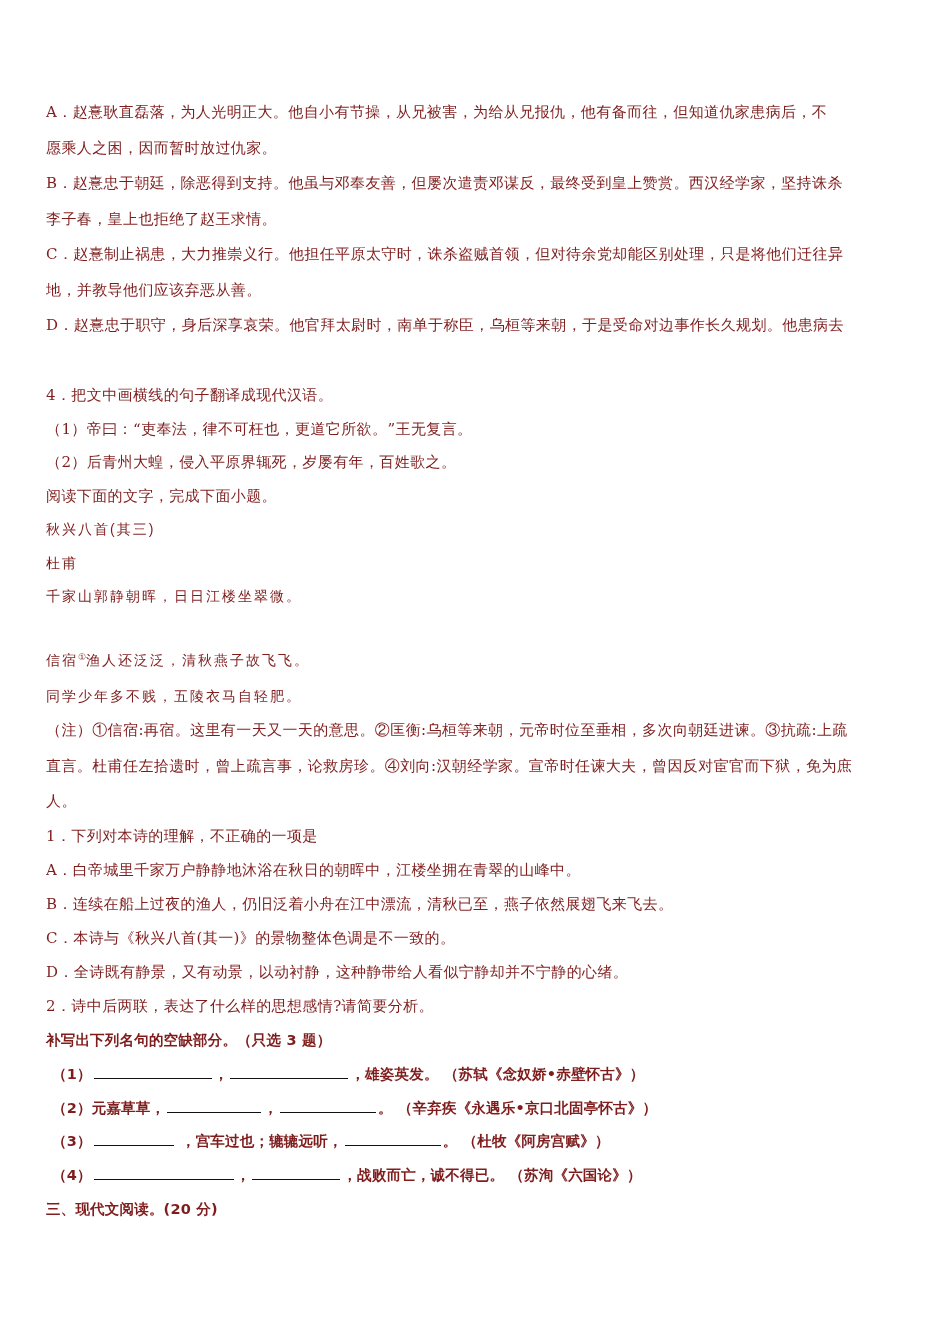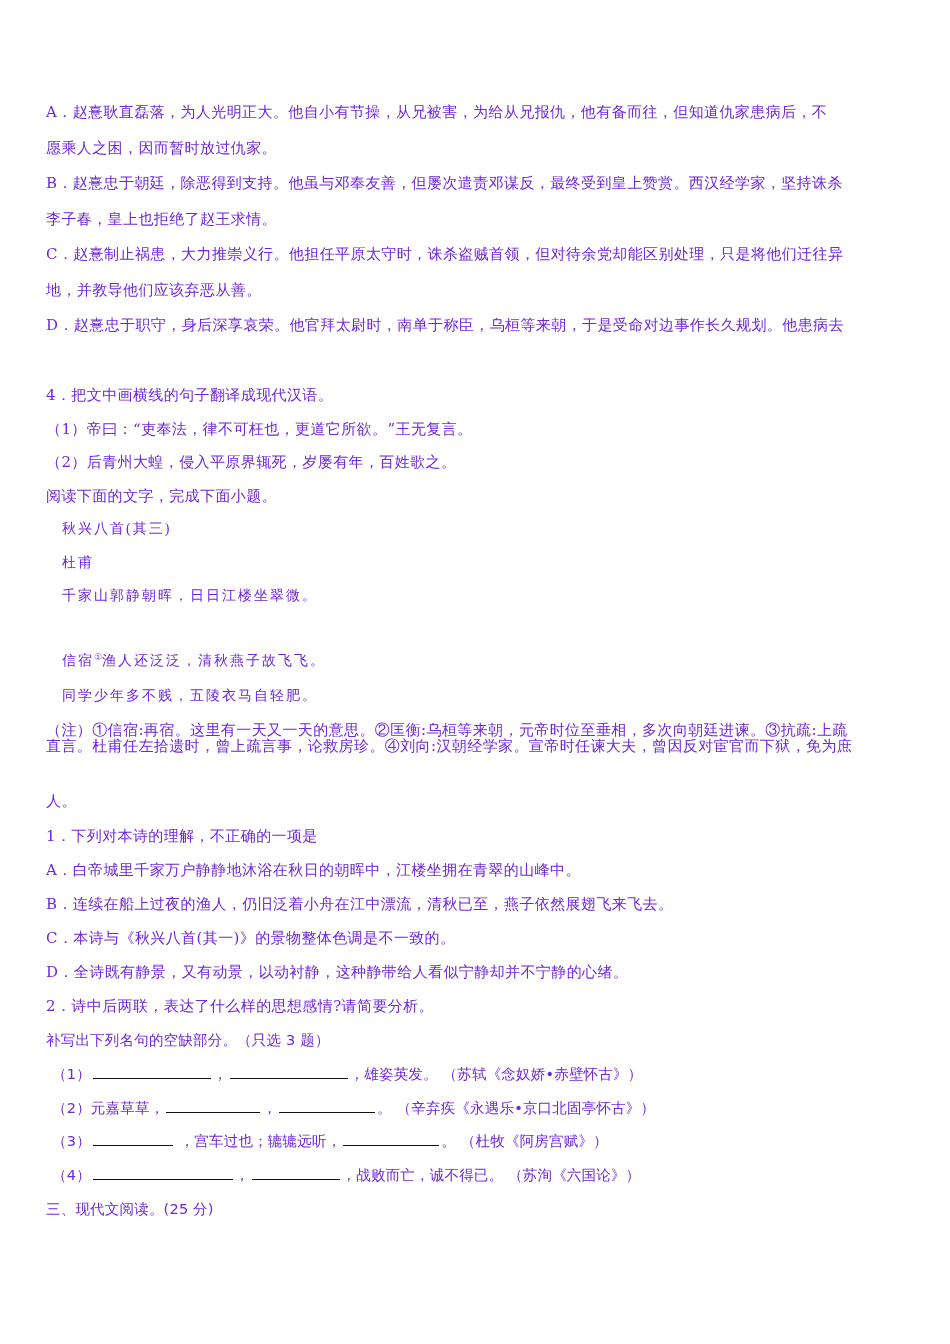--- a/index.html
+++ b/index.html
@@ -1,25 +1,25 @@
 <!DOCTYPE html>
 <html><head>
 <meta charset="utf-8">
 <style>
   html, body { margin: 0; padding: 0; background: #ffffff; }
   body { width: 950px; height: 1344px; position: relative; overflow: hidden; color: #111; }
   .page { position: absolute; left: 0; top: 0; width: 950px; height: 1344px; }
   .line {
     position: absolute; left: 46px; width: 860px;
     font-family: "DejaVu Serif", "Liberation Serif", serif;
-    font-size: 15px; line-height: 20px; white-space: nowrap; color: #6d28d9;
+    font-size: 15px; line-height: 20px; white-space: nowrap; color: #7f1d1d;
     letter-spacing: 0.4px;
   }
-  .poem { font-family: Liberation Serif, serif; font-size: 14px; letter-spacing: 2px; margin-left: 16px; }
-  .bold { font-weight: normal; font-family: "DejaVu Sans", "Liberation Sans", sans-serif; font-size: 14.5px; letter-spacing: 0.2px; }
+  .poem { font-family: Liberation Sans, sans-serif; font-size: 14px; letter-spacing: 2px; }
+  .bold { font-weight: bold; font-family: "DejaVu Sans", "Liberation Sans", sans-serif; font-size: 14.5px; letter-spacing: 0.2px; }
   .indent { left: 52px; }
   .blank { display: inline-block; border-bottom: 1px solid #111; height: 14px; vertical-align: baseline; margin: 0 2px; }
   sup { font-size: 9px; vertical-align: 5px; letter-spacing: 0; }
 </style>
 </head>
 <body>
 
 <div class="page">
 
   <div class="line" style="top:102px">A．赵憙耿直磊落，为人光明正大。他自小有节操，从兄被害，为给从兄报仇，他有备而往，但知道仇家患病后，不</div>
@@ -42,30 +42,30 @@
     <span>千家山郭静朝晖，日日江楼坐翠微。</span>
   </div>
   <div class="line poem" style="top:647px">
     <span>信宿</span><sup>①</sup><span>渔人还泛泛，清秋燕子故飞飞。</span>
   </div>
   <div class="line poem" style="top:686px">
     <span>同学少年多不贱，五陵衣马自轻肥。</span>
   </div>
 
   <div class="line" style="top:720px">（注）①信宿:再宿。这里有一天又一天的意思。②匡衡:乌桓等来朝，元帝时位至垂相，多次向朝廷进谏。③抗疏:上疏</div>
-  <div class="line" style="top:736px">直言。杜甫任左拾遗时，曾上疏言事，论救房珍。④刘向:汉朝经学家。宣帝时任谏大夫，曾因反对宦官而下狱，免为庶</div>
+  <div class="line" style="top:756px">直言。杜甫任左拾遗时，曾上疏言事，论救房珍。④刘向:汉朝经学家。宣帝时任谏大夫，曾因反对宦官而下狱，免为庶</div>
   <div class="line" style="top:791px">人。</div>
 
   <div class="line" style="top:826px">1．下列对本诗的理解，不正确的一项是</div>
   <div class="line" style="top:894px">B．连续在船上过夜的渔人，仍旧泛着小舟在江中漂流，清秋已至，燕子依然展翅飞来飞去。</div>
   <div class="line" style="top:860px">A．白帝城里千家万户静静地沐浴在秋日的朝晖中，江楼坐拥在青翠的山峰中。</div>
   <div class="line" style="top:928px">C．本诗与《秋兴八首(其一)》的景物整体色调是不一致的。</div>
   <div class="line" style="top:962px">D．全诗既有静景，又有动景，以动衬静，这种静带给人看似宁静却并不宁静的心绪。</div>
   <div class="line" style="top:996px">2．诗中后两联，表达了什么样的思想感情?请简要分析。</div>
 
   <div class="line bold" style="top:1030px">补写出下列名句的空缺部分。（只选 3 题）</div>
   <div class="line bold indent" style="top:1064px"><span>（1）</span><span class="blank" style="width: 118px;"></span><span>，</span><span class="blank" style="width: 118px;"></span><span>，雄姿英发。 （苏轼《念奴娇•赤壁怀古》）</span></div>
   <div class="line bold indent" style="top:1098px"><span>（2）</span><span>元嘉草草，</span><span class="blank" style="width: 94px;"></span><span>，</span><span class="blank" style="width: 96px;"></span><span>。 （辛弃疾《永遇乐•京口北固亭怀古》）</span></div>
   <div class="line bold indent" style="top:1131px"><span>（3）</span><span class="blank" style="width: 80px;"></span><span> ，宫车过也；辘辘远听，</span><span class="blank" style="width: 96px;"></span><span>。 （杜牧《阿房宫赋》）</span></div>
   <div class="line bold indent" style="top:1165px"><span>（4）</span><span class="blank" style="width: 140px;"></span><span>，</span><span class="blank" style="width: 88px;"></span><span>，战败而亡，诚不得已。 （苏洵《六国论》）</span></div>
 
-  <div class="line bold" style="top:1199px">三、现代文阅读。(25 分)</div>
+  <div class="line bold" style="top:1199px">三、现代文阅读。(20 分)</div>
 </div>
 
 </body></html>

